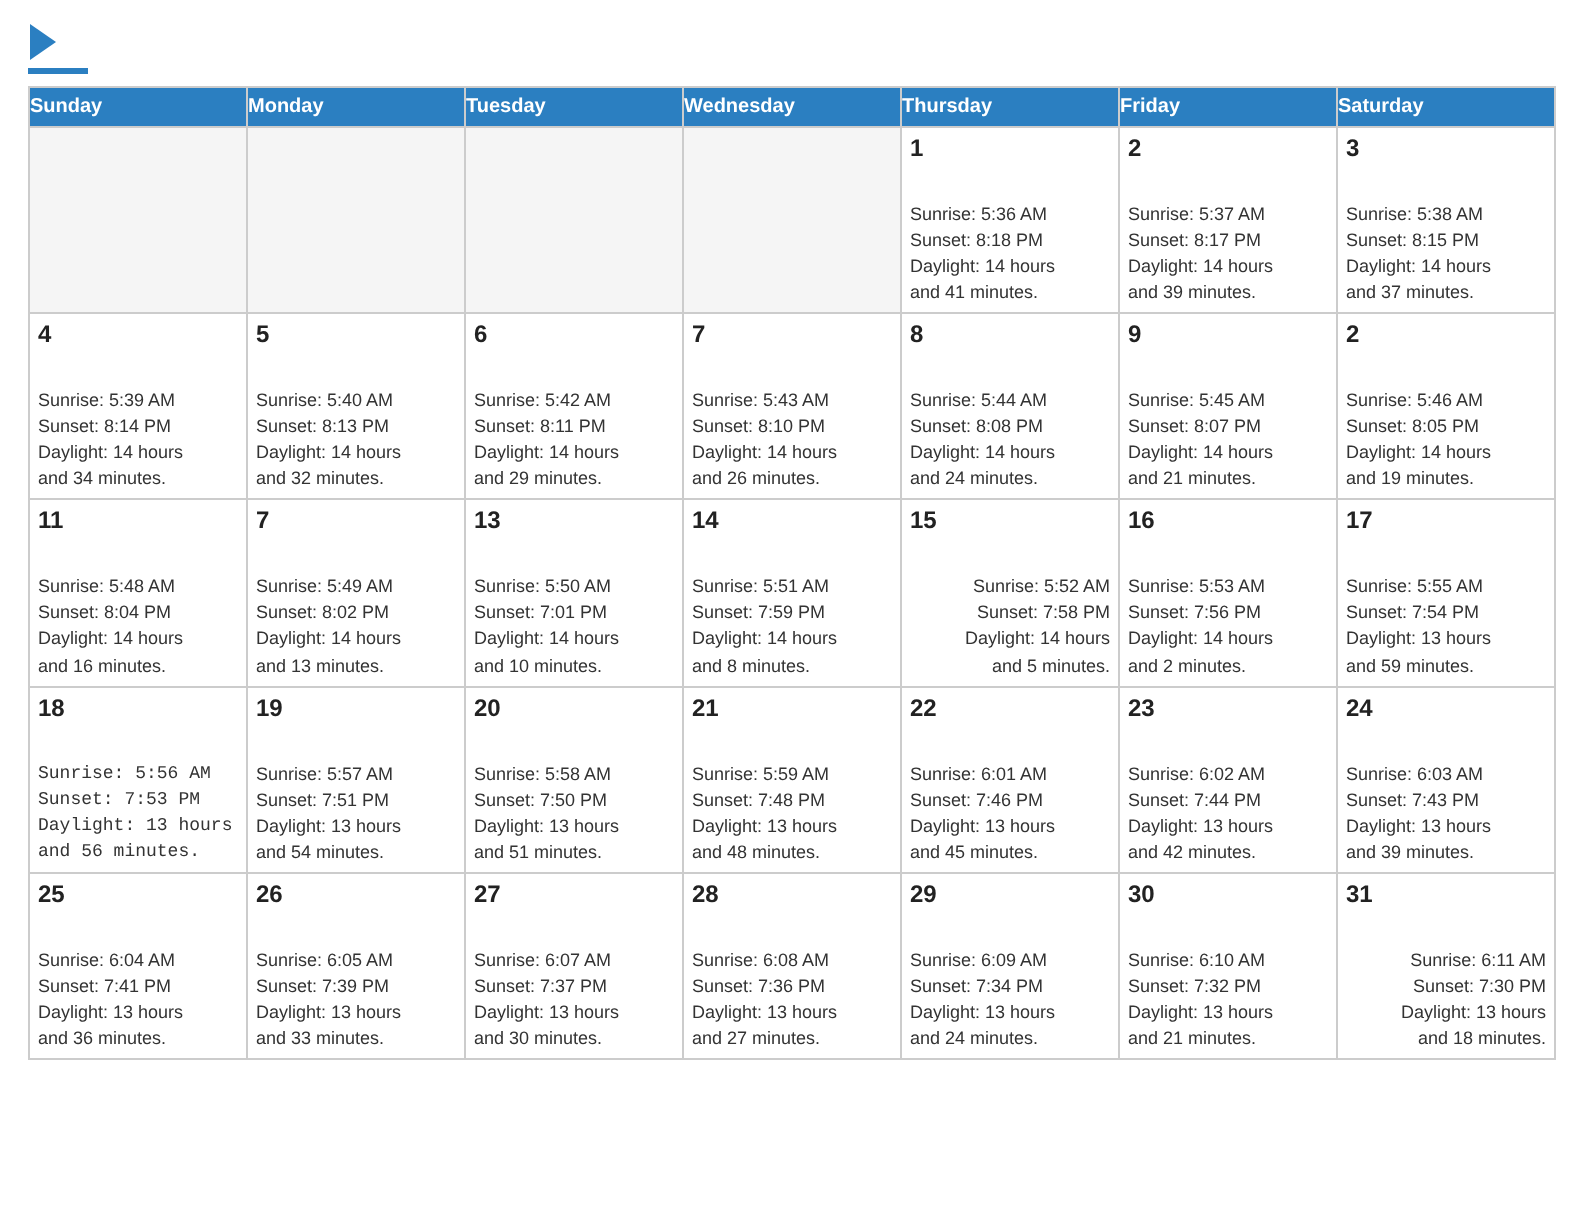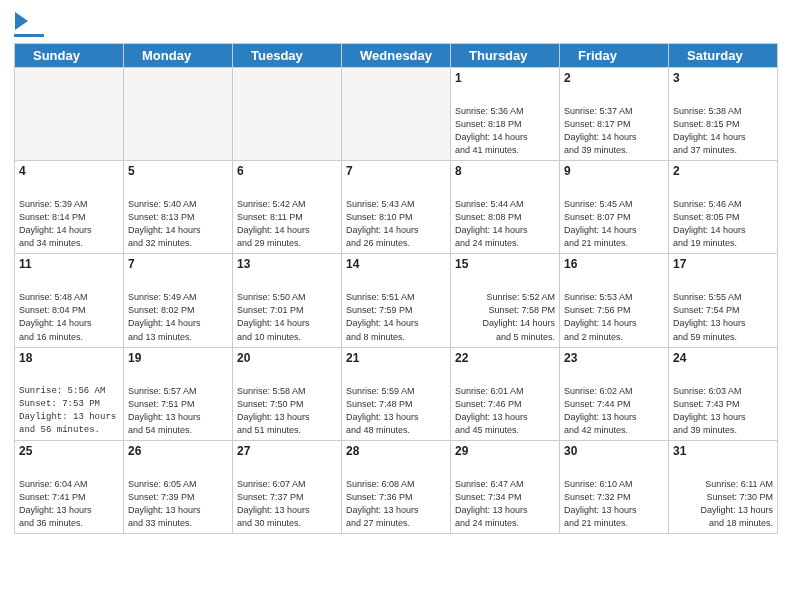--- a/index.html
+++ b/index.html
@@ -42,23 +42,23 @@
       color: #333;
     }
     .calendar {
       width: 100%;
       border-collapse: collapse;
       table-layout: fixed;
     }
     .calendar th {
       background: #2b7fc1;
       color: #fff;
-      font-size: 13px;
+      font-size: 10px;
       font-weight: bold;
-      padding: 4px 18px;
+      padding: 4px 0;
       text-align: left;
       border: 1px solid #ccc;
     }
     .calendar td {
       border: 1px solid #ccc;
       vertical-align: top;
       padding: 3px 4px;
       height: 78px;
       font-size: 9.5px;
       color: #222;
@@ -336,21 +336,21 @@
           </td>
           <td>
             <div class="day-num">28</div>
             <div class="day-info" style="white-space: pre-line;">Sunrise: 6:08 AM
 Sunset: 7:36 PM
 Daylight: 13 hours
 and 27 minutes.</div>
           </td>
           <td>
             <div class="day-num">29</div>
-            <div class="day-info" style="white-space: pre-line;">Sunrise: 6:47 AM
+            <div class="day-info" style="white-space: pre-line;">Sunrise: 6:09 AM
 Sunset: 7:34 PM
 Daylight: 13 hours
 and 24 minutes.</div>
           </td>
           <td>
             <div class="day-num">30</div>
             <div class="day-info" style="white-space: pre-line;">Sunrise: 6:10 AM
 Sunset: 7:32 PM
 Daylight: 13 hours
 and 21 minutes.</div>

